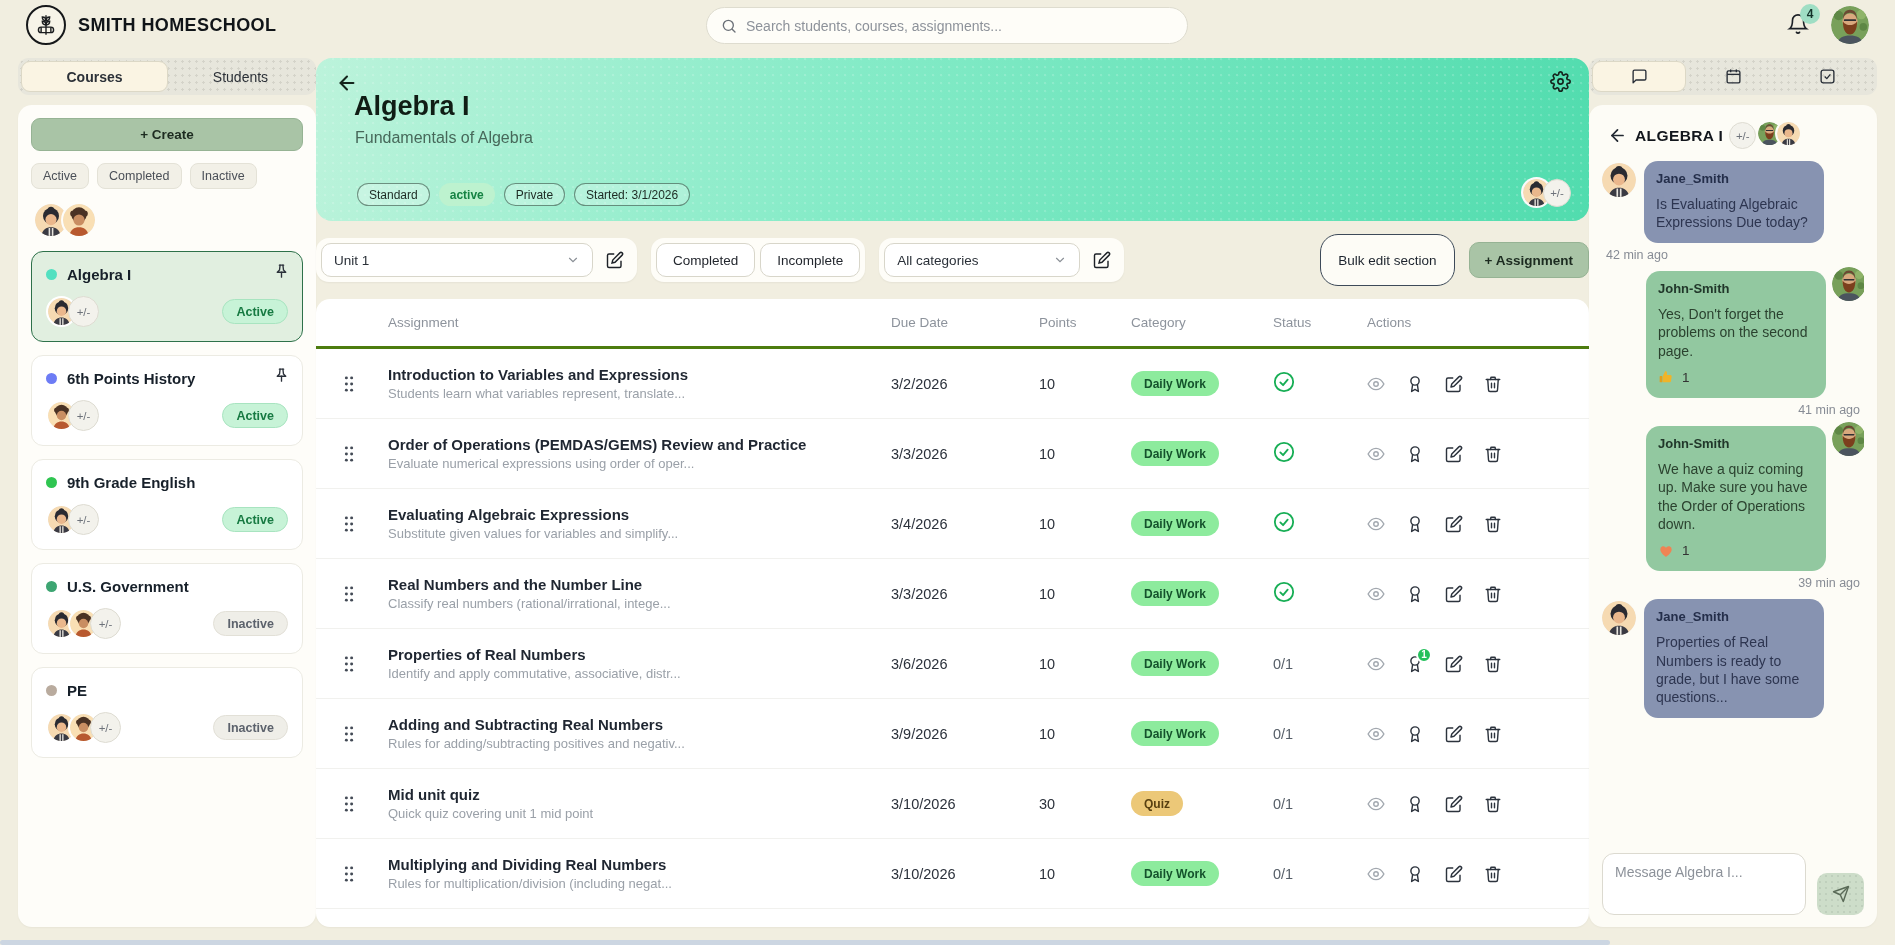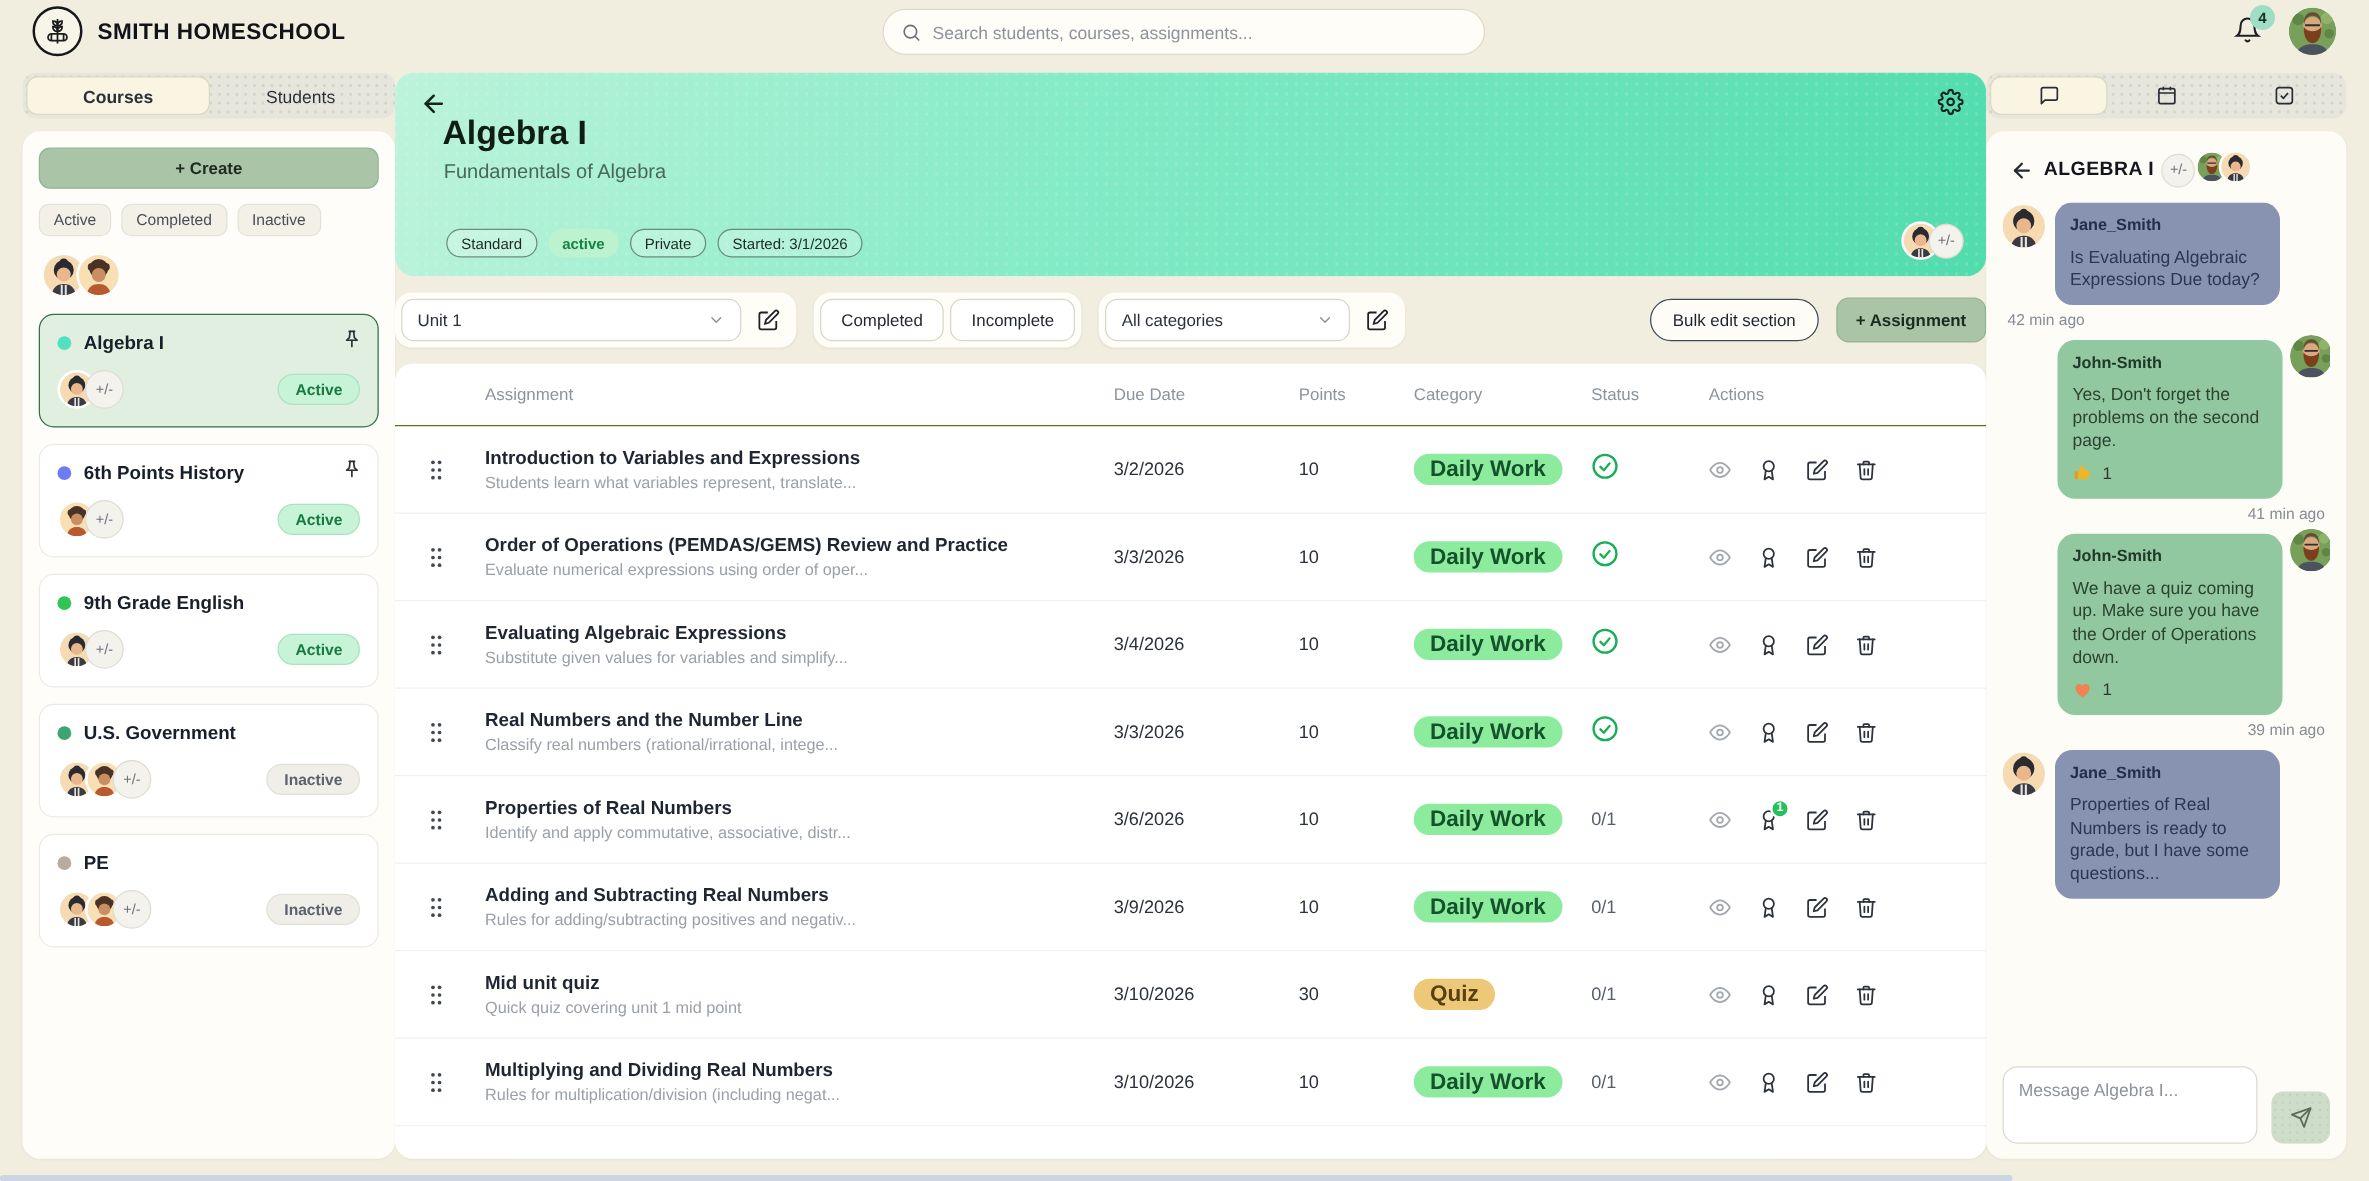--- a/index.html
+++ b/index.html
@@ -87,34 +87,34 @@
   .select-box { height:34px; border:1px solid #d8d6ca; border-radius:10px; background:#fff; display:flex; align-items:center;
     padding:0 12px; font-size:13.5px; color:#2a3038; cursor:pointer; }
   .select-box .icn { width:14px; height:14px; color:#8b9097; margin-left:auto; }
   .sb-unit { width:272px; }
   .sb-cat { width:196px; }
   .icon-btn { width:34px; height:34px; border-radius:9px; display:flex; align-items:center; justify-content:center; color:#1d2127; cursor:pointer; }
   .icon-btn .icn, .icon-btn svg { width:18px; height:18px; }
   .tbtn { height:34px; padding:0 16px; border:1px solid #d8d6ca; border-radius:10px; background:#fff; font-size:13.5px; color:#23272e;
     display:flex; align-items:center; cursor:pointer; }
   .spacer { flex:1; }
-  .bulk-btn { height:34px; padding:0 17px; border-radius:18px; border:1.4px solid #3d4a59; background:#fdfcf6;
+  .bulk-btn { height:52px; padding:0 17px; border-radius:18px; border:1.4px solid #3d4a59; background:#fdfcf6;
     font-size:13.5px; color:#1d242e; display:flex; align-items:center; cursor:pointer; }
   .add-assign-btn { height:36px; padding:0 15px; border-radius:10px; background:#a9c4a6; border:1px solid #96b394;
     font-size:13.5px; font-weight:600; color:#1c2b20; display:flex; align-items:center; cursor:pointer; }
 
   .table-card { margin-top:13px; background:#fff; border-radius:14px; flex:1; overflow:hidden; box-shadow:0 1px 2px rgba(0,0,0,.04); }
   .tgrid { display:grid; grid-template-columns:46px minmax(0,1fr) 148px 92px 142px 94px 196px; align-items:center; padding:0 26px; }
-  .thead { height:50px; color:#8d939c; font-size:13.5px; border-bottom:1px solid #4d7c0f; }
+  .thead { height:50px; color:#8d939c; font-size:13.5px; border-bottom:3px solid #4d7c0f; }
   .trow { height:70px; border-bottom:1px solid #f1f1ee; }
   .drag { width:14px; height:18px; color:#434a55; cursor:grab; }
   .a-title { font-size:15px; font-weight:600; color:#1f2631; cursor:pointer; }
   .a-desc { font-size:13px; color:#9aa0a8; margin-top:3px; }
   .cell-num { font-size:14.5px; color:#2b313b; }
-  .pill { display:inline-flex; align-items:center; height:25px; padding:0 13px; border-radius:13px; font-size:18px; font-weight:600; }
+  .pill { display:inline-flex; align-items:center; height:25px; padding:0 13px; border-radius:13px; font-size:12px; font-weight:600; }
   .pill-green { background:#8deb9d; color:#14522c; }
   .pill-amber { background:#ecc878; color:#584011; }
   .status-check { width:22px; height:22px; color:#17ae55; }
   .status-frac { font-size:14.5px; color:#565e68; }
   .cell-actions { display:flex; align-items:center; gap:21px; }
   .act { width:18px; height:18px; color:#2c333d; cursor:pointer; position:relative; }
   .act.eye { color:#a2a8af; }
   .grade-badge { position:absolute; top:-8px; right:-8px; width:16px; height:16px; border-radius:50%; background:#25c05c;
     color:#fff; font-size:10px; font-weight:700; display:flex; align-items:center; justify-content:center; border:2px solid #fff; }
 

